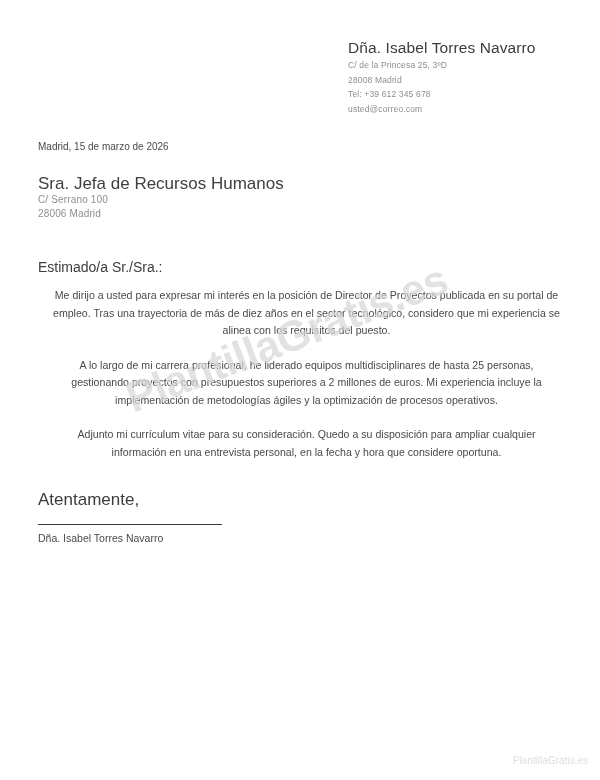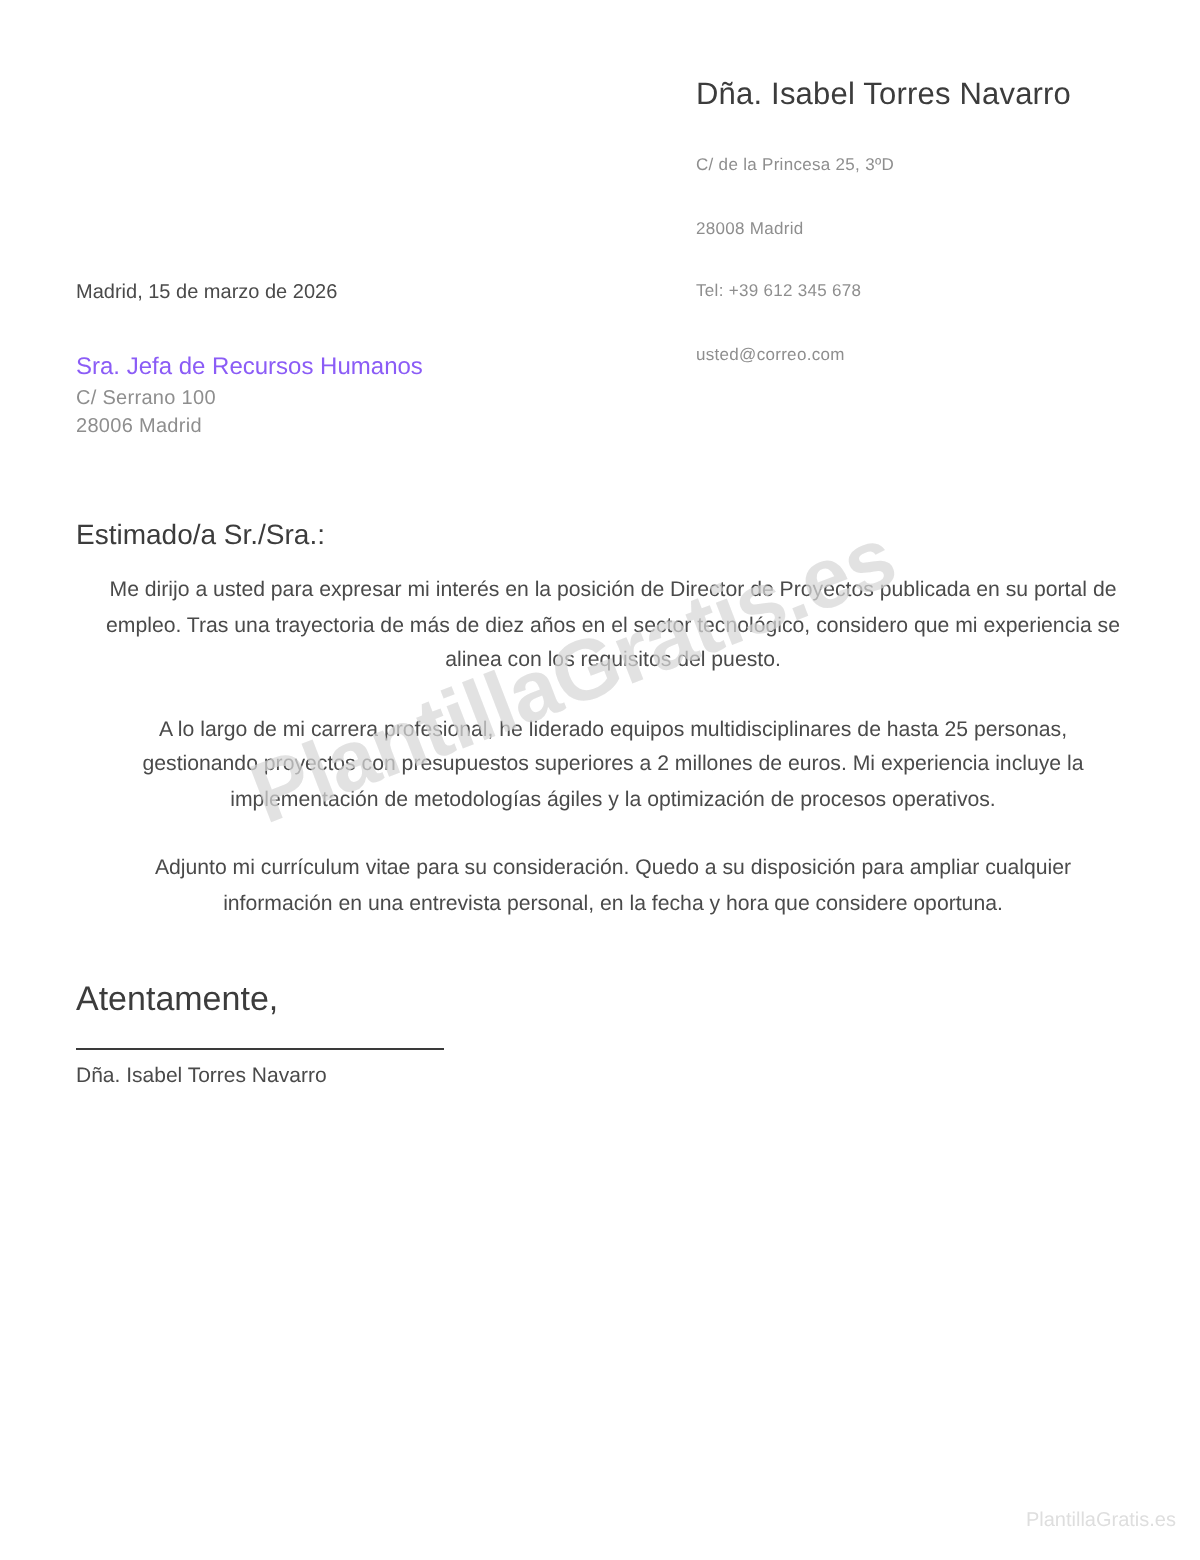--- a/index.html
+++ b/index.html
@@ -38,44 +38,44 @@
     color: #3c3c3c;
     font-weight: normal;
     letter-spacing: 0.1px;
     white-space: nowrap;
   }
   .sender-line {
     font-size: 8.5px;
     line-height: 13.5px;
     color: #8e8e8e;
     letter-spacing: 0.15px;
-    margin-top: 18px;
+    margin-top: 1px;
   }
 
   
   .date-line {
     position: absolute;
     left: 38px;
     top: 139px;
     font-size: 10px;
     line-height: 15px;
     color: #4a4a4a;
   }
 
   
   .recipient-block {
     position: absolute;
     left: 38px;
     top: 174px;
     width: 330px;
   }
   .recipient-name {
-    font-size: 12px;
+    font-size: 17px;
     line-height: 19px;
-    color: #8b5cf6;
+    color: #404040;
     font-weight: normal;
     white-space: nowrap;
   }
   .recipient-company {
     font-size: 11px;
     line-height: 16px;
     color: #4a4a4a;
     margin-top: 1px;
   }
   .recipient-line {

